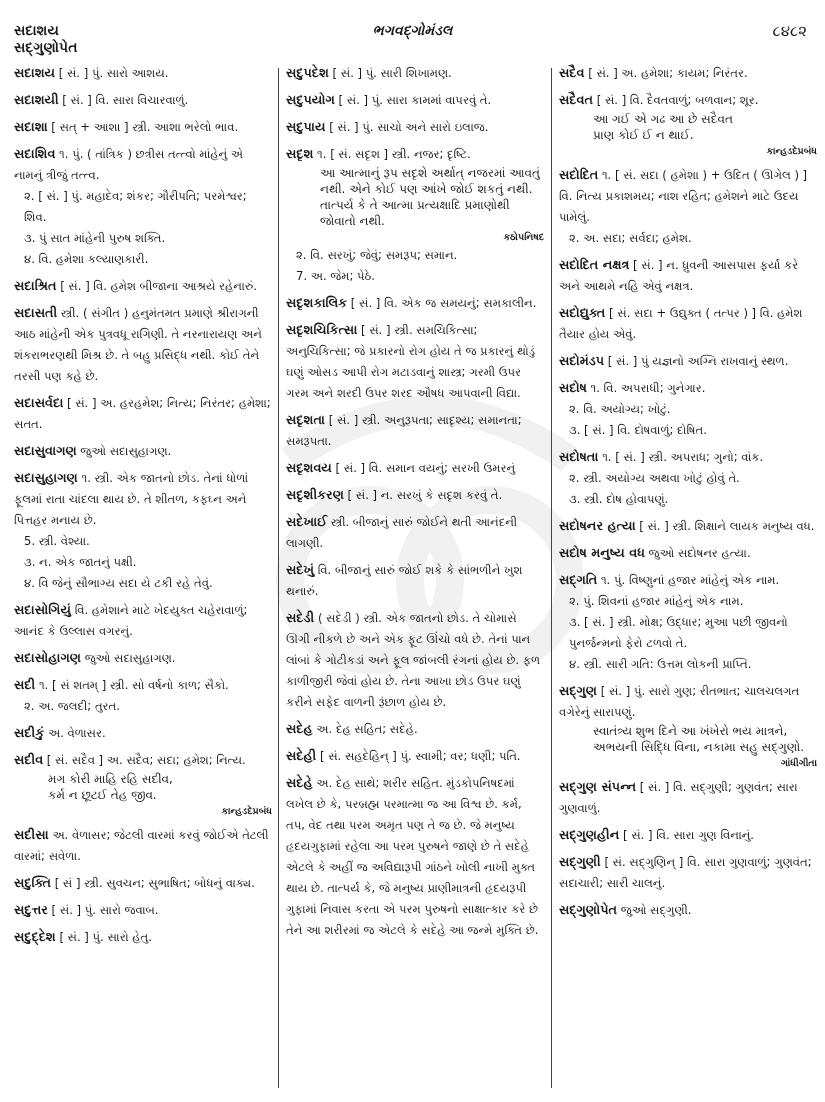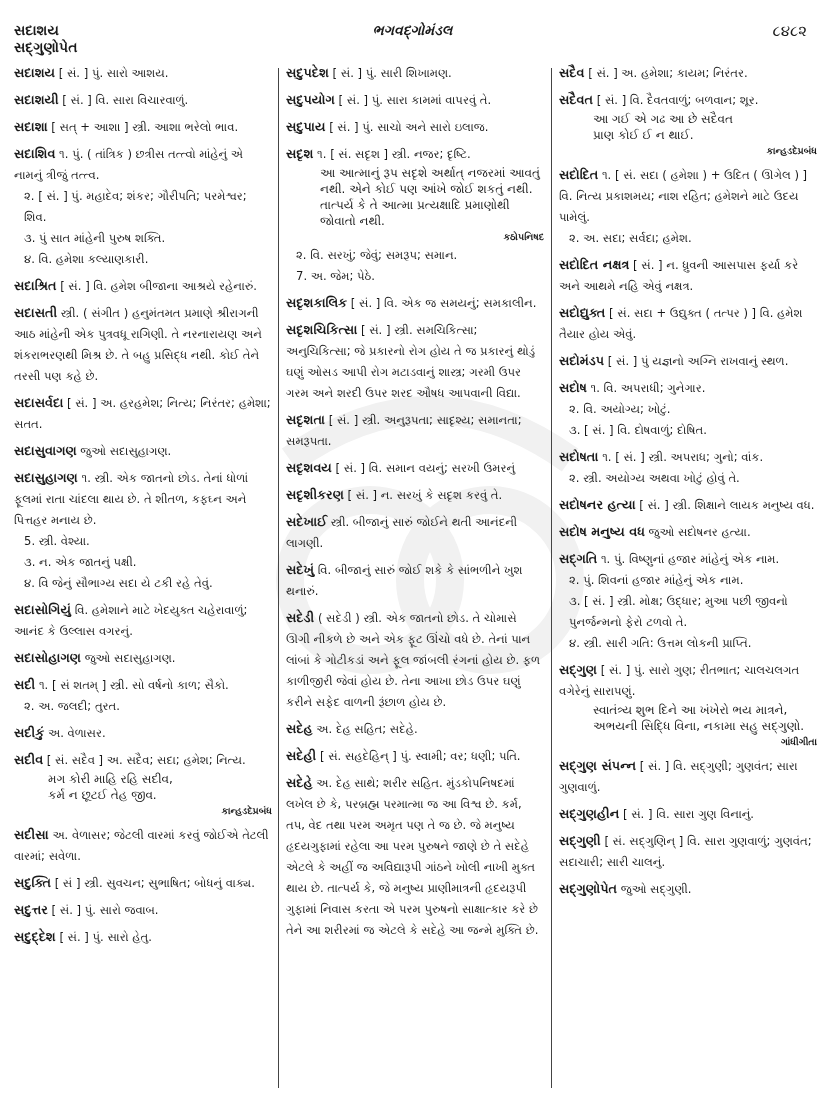--- a/index.html
+++ b/index.html
@@ -197,20 +197,21 @@
       <div><span class="hw">સદોમંડપ</span> <span class="body">[ સં. ] પું યજ્ઞનો અગ્નિ રાખવાનું સ્થળ.</span></div>
     </div>
     <div class="entry">
       <div><span class="hw">સદોષ</span> <span class="body">૧. વિ. અપરાધી; ગુનેગાર.</span></div>
       <div class="sub">૨. વિ. અયોગ્ય; ખોટું.</div>
       <div class="sub">૩. [ સં. ] વિ. દોષવાળું; દોષિત.</div>
     </div>
     <div class="entry">
       <div><span class="hw">સદોષતા</span> <span class="body">૧. [ સં. ] સ્ત્રી. અપરાધ; ગુનો; વાંક.</span></div>
       <div class="sub">૨. સ્ત્રી. અયોગ્ય અથવા ખોટું હોવું તે.</div>
+      <div class="sub">૩. સ્ત્રી. દોષ હોવાપણું.</div>
     </div>
     <div class="entry">
       <div><span class="hw">સદોષનર હત્યા</span> <span class="body">[ સં. ] સ્ત્રી. શિક્ષાને લાયક મનુષ્ય વધ.</span></div>
     </div>
     <div class="entry">
       <div><span class="hw">સદોષ મનુષ્ય વધ</span> <span class="body">જુઓ સદોષનર હત્યા.</span></div>
     </div>
     <div class="entry">
     </div>
     <div class="entry">

